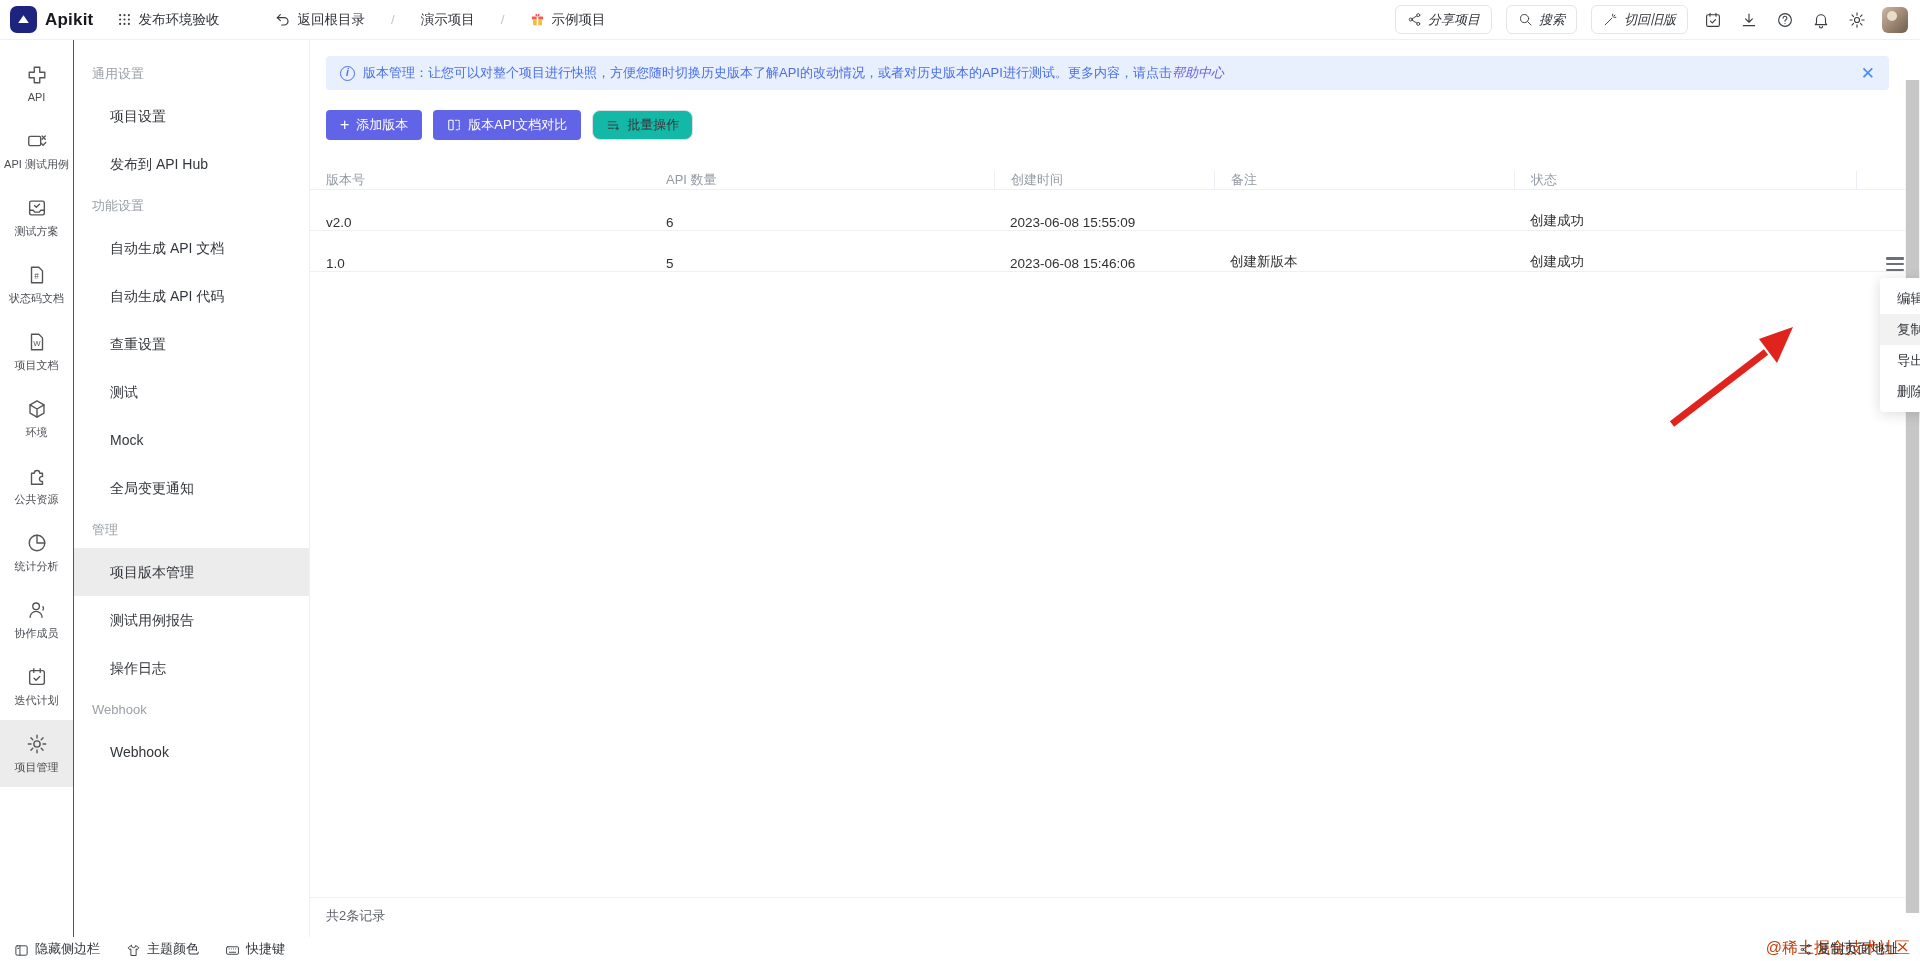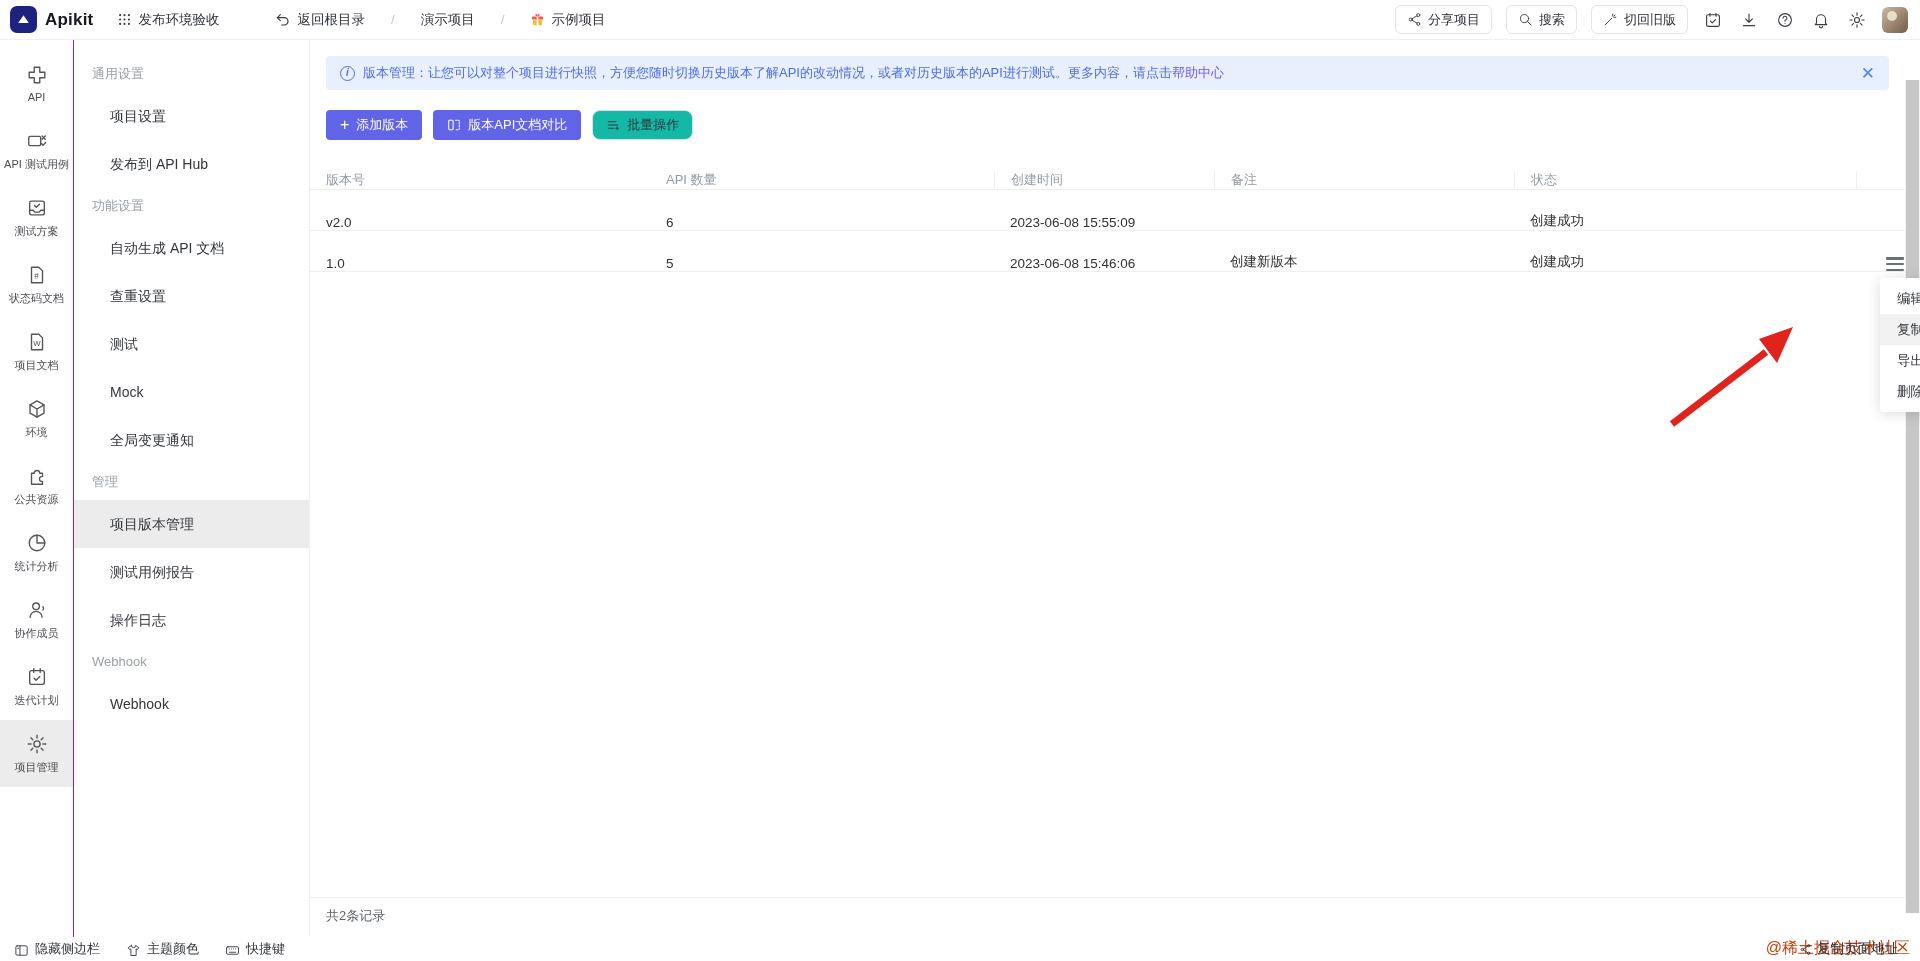--- a/index.html
+++ b/index.html
@@ -11,21 +11,21 @@
   .ic { stroke:#555; fill:none; stroke-width:1.5; stroke-linecap:round; stroke-linejoin:round; }
 
   
   .topbar { height:40px; flex:0 0 40px; display:flex; align-items:center; padding:0 12px 0 10px; border-bottom:1px solid #eef0f2; background:#fff; }
   .logo { width:27px; height:27px; border-radius:7px; background:#1e2380; display:flex; align-items:center; justify-content:center; }
   .brand { font-size:17px; font-weight:800; color:#17181c; margin:0 18px 0 8px; letter-spacing:.2px; }
   .topnav { display:flex; align-items:center; gap:18px; font-size:13.5px; color:#2f3238; }
   .topnav .navitem { display:flex; align-items:center; gap:6px; padding:4px 6px; border-radius:4px; cursor:pointer; white-space:nowrap; }
   .crumb-sep { color:#c2c6cc; margin:0 2px; }
   .top-right { margin-left:auto; display:flex; align-items:center; gap:14px; }
-  .tbtn { display:flex; align-items:center; gap:6px; height:29px; padding:0 11px; border:1px solid #e3e5e9; border-radius:6px; font-size:13px; color:#2f3238; background:#fff; cursor:pointer; white-space:nowrap; }
+  .tbtn { display:flex; align-items:center; gap:6px; height:29px; padding:0 11px; border:1px solid #e3e5e9; border-radius:6px; font-size:13px; color:#2f3238; background:#fff; cursor:pointer; white-space:nowrap;font-style:italic; }
   .iconbtn { width:22px; height:22px; display:flex; align-items:center; justify-content:center; cursor:pointer; }
   .avatar { width:26px; height:26px; border-radius:6px; background:linear-gradient(135deg,#cdb9a6 0%,#9b8470 55%,#6f5d4e 100%); position:relative; overflow:hidden; }
   .avatar:after { content:""; position:absolute; left:5px; top:4px; width:10px; height:10px; border-radius:50%; background:#e8dccb; }
 
   
   .body-row { flex:1; display:flex; min-height:0; position:relative; }
 
   
   .rail { width:74px; flex:0 0 74px; border-right:1px solid #a21caf; padding-top:10px; display:flex; flex-direction:column; align-items:stretch; background:#fff; }
   .rail-item { height:67px; display:flex; flex-direction:column; align-items:center; justify-content:center; gap:5px; cursor:pointer; }
@@ -35,21 +35,21 @@
   
   .submenu { width:236px; flex:0 0 236px; border-right:1px solid #eef0f2; padding-top:16px; background:#fff; overflow:hidden; }
   .sm-title { height:36px; line-height:36px; padding-left:18px; font-size:13px; color:#9aa0a6; }
   .sm-item { height:48px; line-height:48px; padding-left:36px; font-size:14px; color:#33363b; cursor:pointer; white-space:nowrap; }
   .sm-item.active { background:#ececec; }
 
   
   .main { flex:1; min-width:0; display:flex; flex-direction:column; padding:16px 31px 0 16px; position:relative; background:#fff; }
   .banner { height:34px; flex:0 0 34px; background:#e8effd; border-radius:4px; display:flex; align-items:center; padding:0 14px; font-size:13px; color:#4b6fe9; gap:8px; }
   .banner .btext { flex:1; white-space:nowrap; overflow:hidden; }
-  .banner .blink { color:#6c5ce7; cursor:pointer; }
+  .banner .blink { color:#6c5ce7; cursor:pointer;font-style:italic; }
   .info-i { width:15px; height:15px; flex:0 0 15px; border:1.4px solid #4b6fe9; border-radius:50%; font-size:10px; line-height:12px; text-align:center; font-style:italic; font-weight:700; }
   .banner-close { margin-left:10px; color:#4a8cf7; font-size:17px; cursor:pointer; line-height:1; }
 
   .toolbar { margin-top:20px; display:flex; gap:11px; flex:0 0 30px; }
   .btn { height:30px; display:flex; align-items:center; gap:7px; padding:0 13px; border-radius:4px; font-size:13px; cursor:pointer; border:1px solid transparent; white-space:nowrap; }
   .btn.primary { background:#6264e8; color:#fff; }
   .btn.plain { background:#14b8a6; color:#33363b; border-color:#dcdfe6;border-radius:8px; }
   .btn .plus { font-size:16px; font-weight:400; line-height:1; }
 
   
@@ -314,20 +314,21 @@
       </div>
     </div>
 
     <div class="submenu">
       <div class="sm-title">通用设置</div>
       <div class="sm-item">项目设置</div>
       <div class="sm-item">发布到 API Hub</div>
 
       <div class="sm-title">功能设置</div>
       <div class="sm-item">自动生成 API 文档</div>
+      <div class="sm-item">自动生成 API 代码</div>
       <div class="sm-item">查重设置</div>
       <div class="sm-item">测试</div>
       <div class="sm-item">Mock</div>
       <div class="sm-item">全局变更通知</div>
 
       <div class="sm-title">管理</div>
       <div class="sm-item active">项目版本管理</div>
       <div class="sm-item">测试用例报告</div>
       <div class="sm-item">操作日志</div>
 

